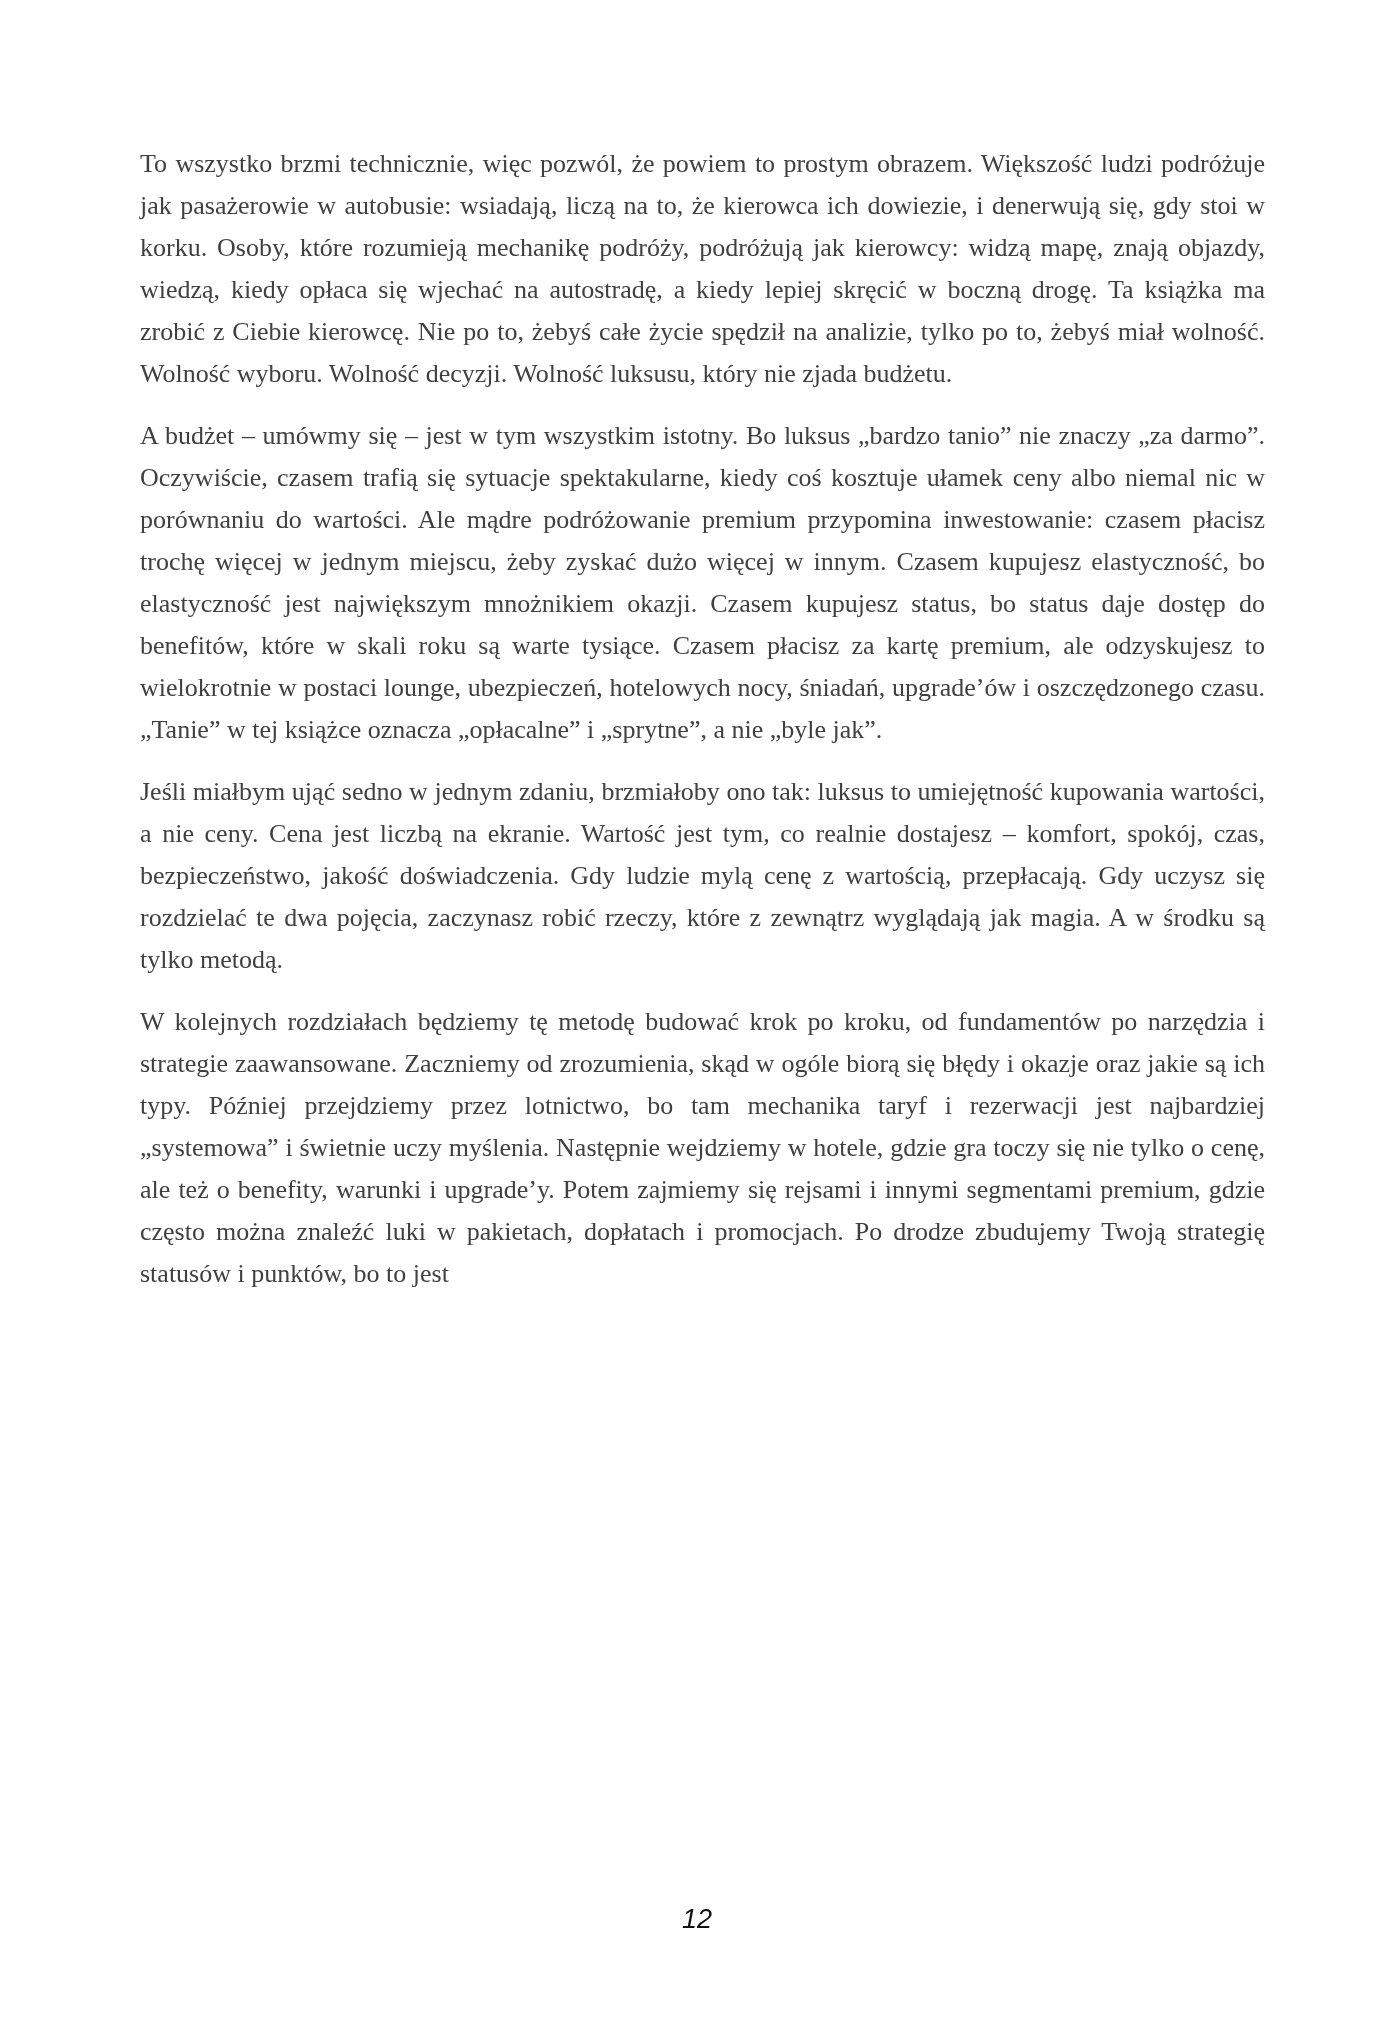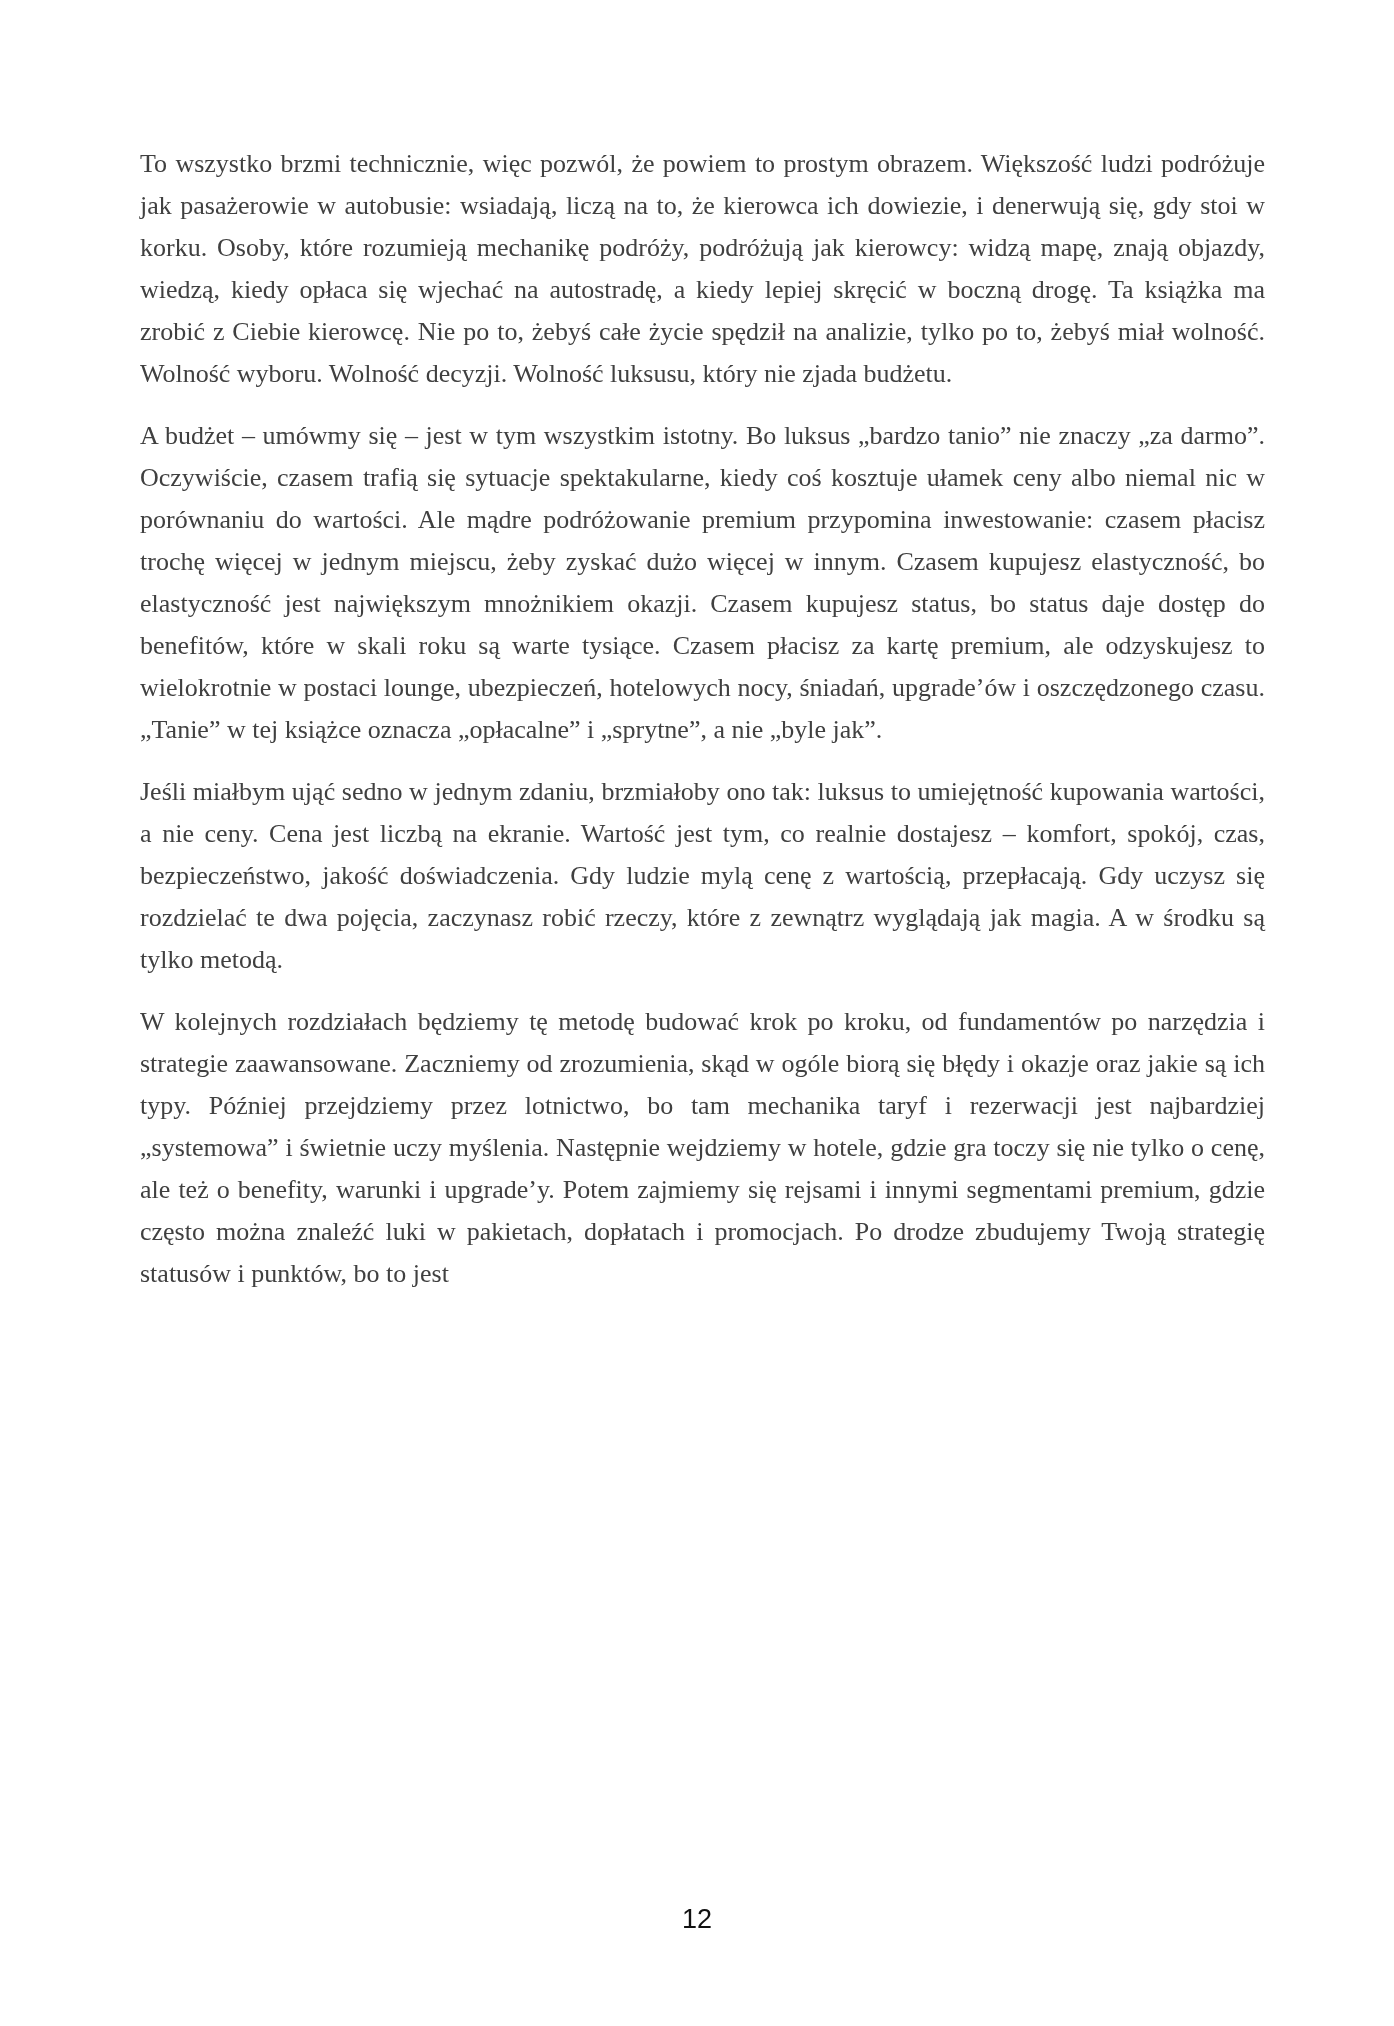--- a/index.html
+++ b/index.html
@@ -30,20 +30,21 @@
     }
     .page-number {
       position: absolute;
       left: 0;
       width: 100%;
       top: 1904px;
       text-align: center;
       font-family: "Liberation Sans", "DejaVu Sans", sans-serif;
       font-size: 27px;
       color: #111111;
+      font-style: italic;
     }
   </style>
 </head>
 <body>
 
 <div class="page">
   <p>To wszystko brzmi technicznie, więc pozwól, że powiem to prostym obrazem. Większość ludzi podróżuje jak pasażerowie w autobusie: wsiadają, liczą na to, że kierowca ich dowiezie, i denerwują się, gdy stoi w korku. Osoby, które rozumieją mechanikę podróży, podróżują jak kierowcy: widzą mapę, znają objazdy, wiedzą, kiedy opłaca się wjechać na autostradę, a kiedy lepiej skręcić w boczną drogę. Ta książka ma zrobić z Ciebie kierowcę. Nie po to, żebyś całe życie spędził na analizie, tylko po to, żebyś miał wolność. Wolność wyboru. Wolność decyzji. Wolność luksusu, który nie zjada budżetu.</p>
   <p>A budżet – umówmy się – jest w tym wszystkim istotny. Bo luksus „bardzo tanio” nie znaczy „za darmo”. Oczywiście, czasem trafią się sytuacje spektakularne, kiedy coś kosztuje ułamek ceny albo niemal nic w porównaniu do wartości. Ale mądre podróżowanie premium przypomina inwestowanie: czasem płacisz trochę więcej w jednym miejscu, żeby zyskać dużo więcej w innym. Czasem kupujesz elastyczność, bo elastyczność jest największym mnożnikiem okazji. Czasem kupujesz status, bo status daje dostęp do benefitów, które w skali roku są warte tysiące. Czasem płacisz za kartę premium, ale odzyskujesz to wielokrotnie w postaci lounge, ubezpieczeń, hotelowych nocy, śniadań, upgrade’ów i oszczędzonego czasu. „Tanie” w tej książce oznacza „opłacalne” i „sprytne”, a nie „byle jak”.</p>
   <p>Jeśli miałbym ująć sedno w jednym zdaniu, brzmiałoby ono tak: luksus to umiejętność kupowania wartości, a nie ceny. Cena jest liczbą na ekranie. Wartość jest tym, co realnie dostajesz – komfort, spokój, czas, bezpieczeństwo, jakość doświadczenia. Gdy ludzie mylą cenę z wartością, przepłacają. Gdy uczysz się rozdzielać te dwa pojęcia, zaczynasz robić rzeczy, które z zewnątrz wyglądają jak magia. A w środku są tylko metodą.</p>
   <p>W kolejnych rozdziałach będziemy tę metodę budować krok po kroku, od fundamentów po narzędzia i strategie zaawansowane. Zaczniemy od zrozumienia, skąd w ogóle biorą się błędy i okazje oraz jakie są ich typy. Później przejdziemy przez lotnictwo, bo tam mechanika taryf i rezerwacji jest najbardziej „systemowa” i świetnie uczy myślenia. Następnie wejdziemy w hotele, gdzie gra toczy się nie tylko o cenę, ale też o benefity, warunki i upgrade’y. Potem zajmiemy się rejsami i innymi segmentami premium, gdzie często można znaleźć luki w pakietach, dopłatach i promocjach. Po drodze zbudujemy Twoją strategię statusów i punktów, bo to jest</p>

